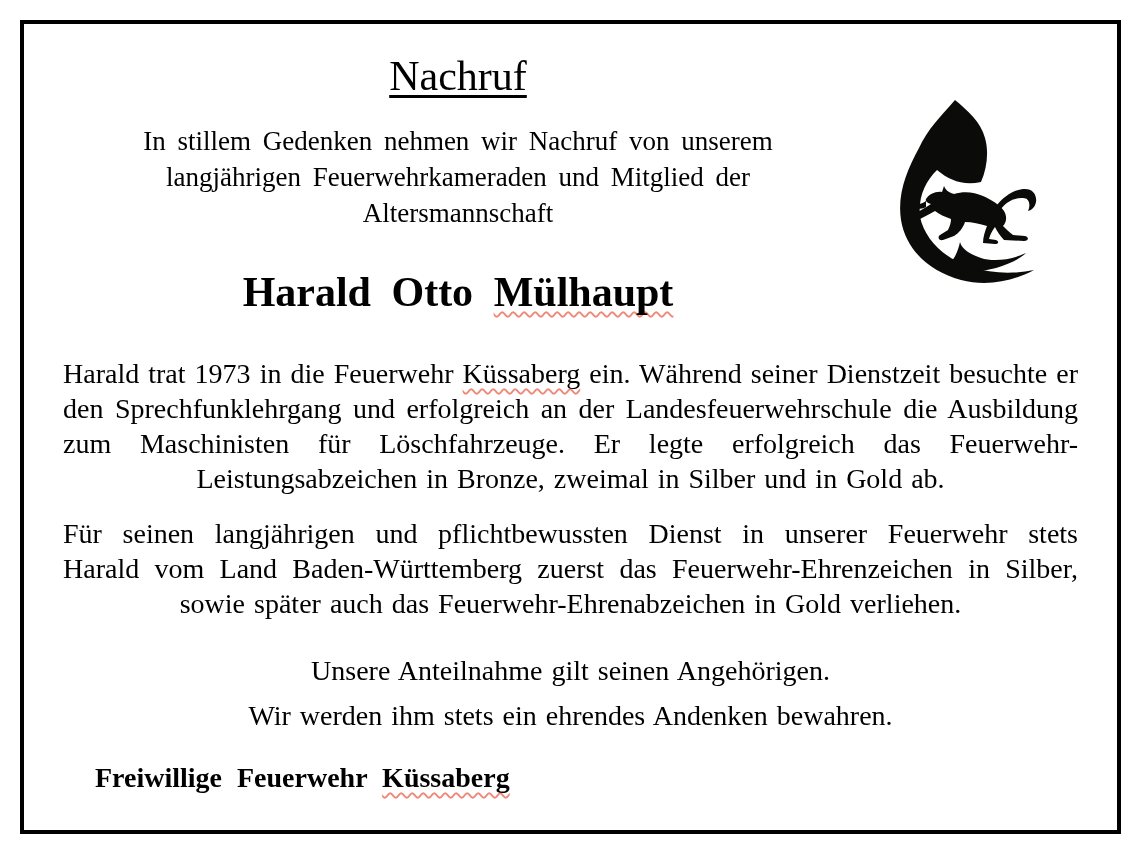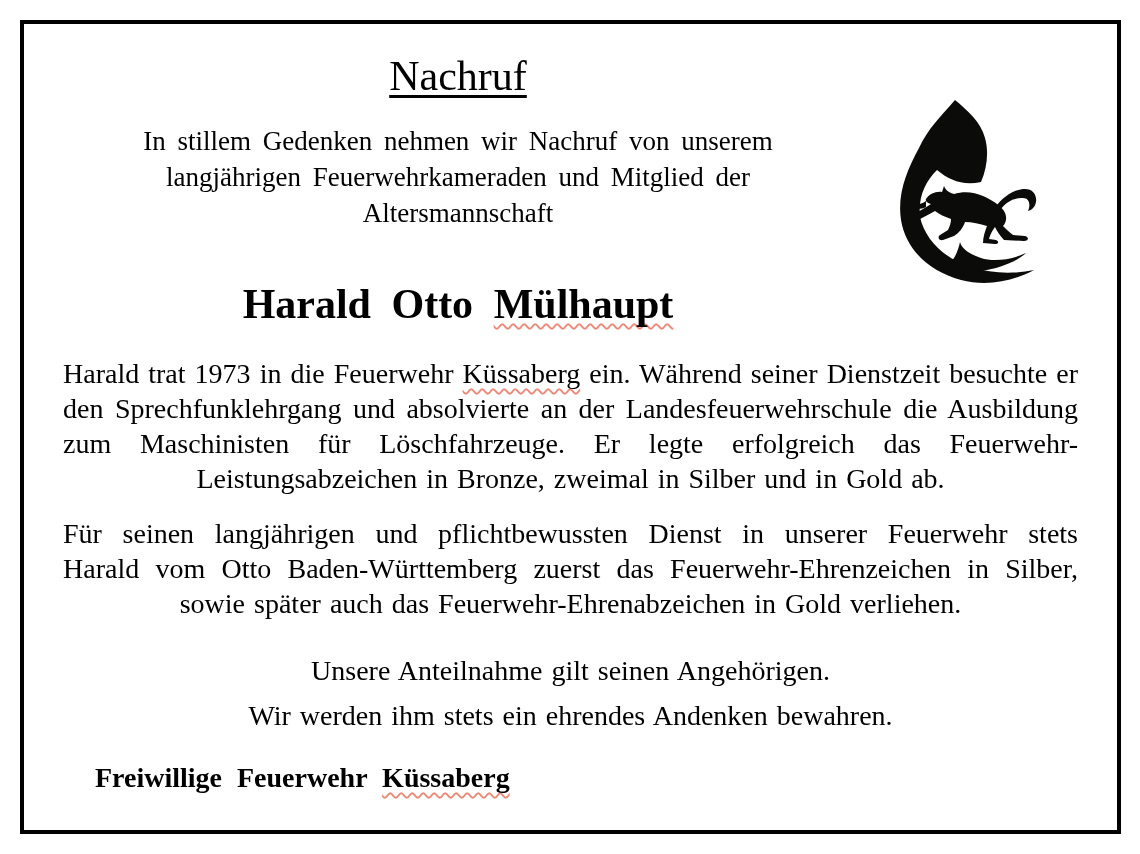--- a/index.html
+++ b/index.html
@@ -15,21 +15,21 @@
     pointer-events:none;
   }
   .header{
     position:absolute;left:63px;top:50px;width:790px;text-align:center;
   }
   .title{
     font-size:42px;line-height:52px;font-weight:normal;margin:0;
     text-decoration-line:underline;text-decoration-thickness:2.5px;text-underline-offset:5px;font-family:Liberation Serif, serif;
   }
   .intro{margin-top:21px;font-size:27px;line-height:36px;word-spacing:5px;}
-  .name{margin-top:48px;font-size:42px;line-height:50px;font-weight:bold;word-spacing:10px;}
+  .name{margin-top:36px;font-size:42px;line-height:50px;font-weight:bold;word-spacing:10px;}
   .logo{position:absolute;left:893px;top:98px;width:145px;height:190px;}
   .body{
     position:absolute;left:63px;top:356px;width:1015px;
     font-size:28px;line-height:35px;word-spacing:2px;
   }
   .line{text-align:center;}
   .line.j{text-align:justify;text-align-last:justify;}
   .p2{margin-top:20px;}
   .p3{margin-top:32px;}
   .p4{margin-top:10px;}
@@ -74,27 +74,27 @@
            C10,121 13,119 17,118 C25,114 32,110 38,106 C34,105 32,103 33,101 Z"></path>
       <path d="M102,110 C110,98 122,91 132,91 C140,91 144,97 143,104 C142,109 139,112 135,113
            C138,106 136,100 130,100 C121,99 111,105 106,114 C103,117 100,114 102,110 Z"></path>
       <path d="M33,103 C29,106 24,107 20,106 C22,111 28,112 33,109 Z"></path>
     </g>
   </svg>
 
   <div class="body">
     <div class="para">
       <div class="line j">Harald trat 1973 in die Feuerwehr <span class="spell">Küssaberg</span> ein. Während seiner Dienstzeit besuchte er</div>
-      <div class="line j">den Sprechfunklehrgang und absolvierte an der Landesfeuerwehrschule die Ausbildung</div>
+      <div class="line j">den Sprechfunklehrgang und erfolgreich an der Landesfeuerwehrschule die Ausbildung</div>
       <div class="line j">zum Maschinisten für Löschfahrzeuge. Er legte erfolgreich das Feuerwehr-</div>
       <div class="line">Leistungsabzeichen in Bronze, zweimal in Silber und in Gold ab.</div>
     </div>
     <div class="para p2">
       <div class="line j">Für seinen langjährigen und pflichtbewussten Dienst in unserer Feuerwehr stets</div>
-      <div class="line j">Harald vom Otto Baden-Württemberg zuerst das Feuerwehr-Ehrenzeichen in Silber,</div>
+      <div class="line j">Harald vom Land Baden-Württemberg zuerst das Feuerwehr-Ehrenzeichen in Silber,</div>
       <div class="line">sowie später auch das Feuerwehr-Ehrenabzeichen in Gold verliehen.</div>
     </div>
     <div class="para p3">
       <div class="line">Unsere Anteilnahme gilt seinen Angehörigen.</div>
     </div>
     <div class="para p4">
       <div class="line">Wir werden ihm stets ein ehrendes Andenken bewahren.</div>
     </div>
     <div class="signature">Freiwillige Feuerwehr <span class="spell">Küssaberg</span></div>
   </div>

